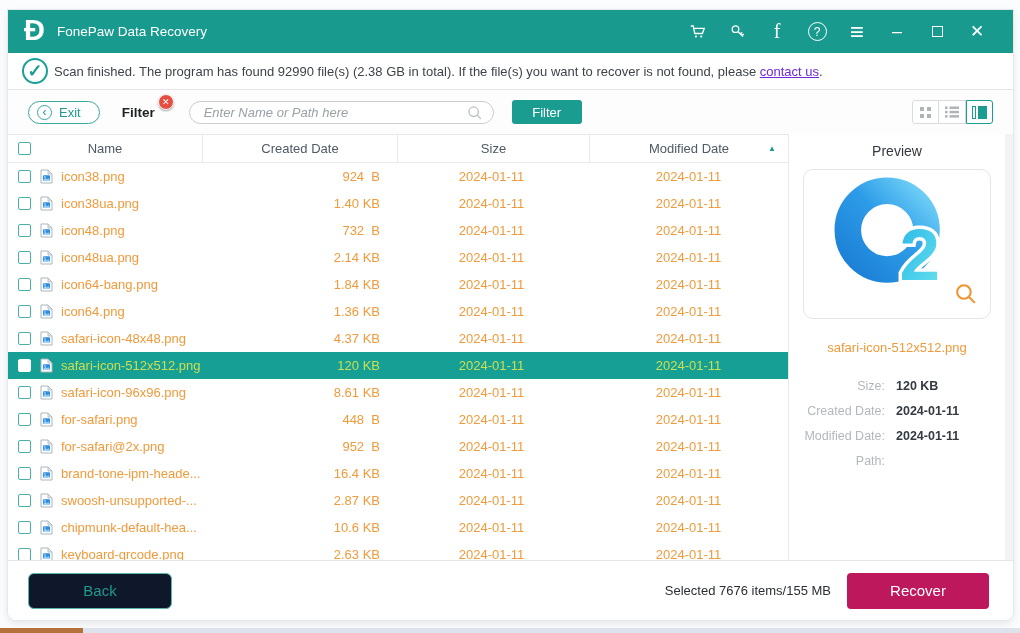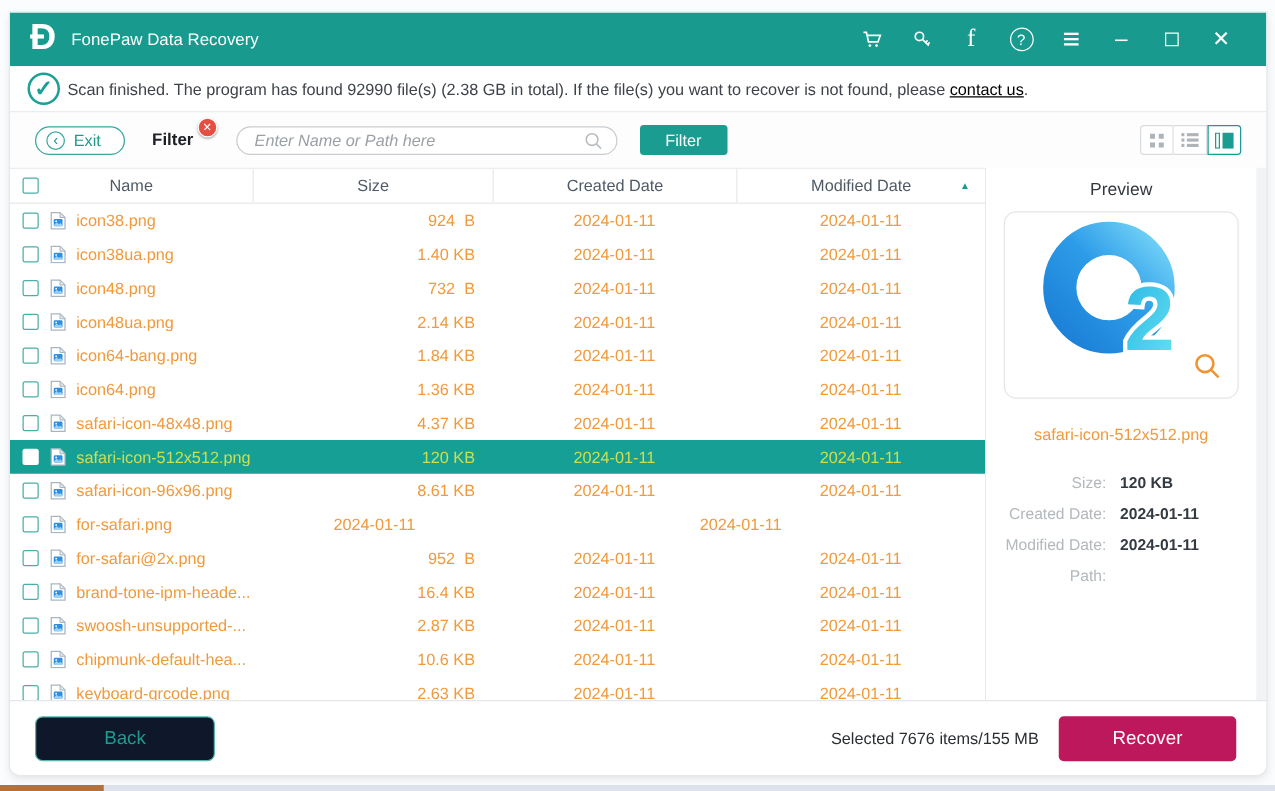--- a/index.html
+++ b/index.html
@@ -23,21 +23,21 @@
   .tb-menu { font-size:24px; line-height:1; }
   .tb-min { font-size:18px; }
   .tb-max { width:11px; height:11px; border:1.7px solid #fff; }
   .tb-close { font-size:17px; }
 
   
   .banner { height:37px; border-bottom:1px solid #e4e6e9; display:flex; align-items:center; padding:0 14px; flex:none;
             font-size:13px; color:#3e434a; background:#fff; }
   .check-circle { width:26px; height:26px; border:2px solid #1aa095; border-radius:50%; color:#1aa095;
                   display:flex; align-items:center; justify-content:center; font-size:18px; font-weight:bold; margin-right:6px; flex:none; }
-  .banner a { color:#000000;margin-top:24px; }
+  .banner a { color:#6d28d9;margin-top:24px; }
 
   
   .toolbar { height:44px; display:flex; align-items:center; padding:0 20px; flex:none; background:#fdfdfd; }
   .exit-btn { display:flex; align-items:center; gap:7px; border:1px solid #3aa89d; color:#1f9a8e; border-radius:12px;
               height:23px; padding:0 18px 0 8px; background:#fff; font-size:13px; cursor:pointer; }
   .exit-chevron { width:15px; height:15px; border:1px solid #3aa89d; border-radius:50%; font-size:12px; line-height:12px; text-align:center; }
   .filter-wrap { position:relative; margin-left:22px; }
   .filter-label { font-weight:bold; font-size:13.5px; color:#1d2125; }
   .filter-badge { position:absolute; top:-9px; right:-19px; width:16px; height:16px; background:#e64e42; border:1px solid #fff;
                   border-radius:50%; color:#fff; font-size:9px; display:flex; align-items:center; justify-content:center;
@@ -198,22 +198,22 @@
       </span>
     </div>
 
     <div class="main">
       <div class="table-area">
         <div class="header-row">
           <span class="hcell c1">
             <span class="cb hdr-cb"></span>
             <span>Name</span>
           </span>
+          <span class="hcell c3">Created Date</span>
           <span class="hcell c2">Size</span>
-          <span class="hcell c3">Created Date</span>
           <span class="hcell c4">
             <span>Modified Date</span>
             <span class="sort-arrow">▲</span>
           </span>
         </div>
         <div class="file-list">
   <div class="row">
     <span class="cell-name">
       <span class="cb"></span>
       <svg width="13" height="15" viewBox="0 0 13 15">
@@ -371,20 +371,21 @@
       <span class="cb"></span>
       <svg width="13" height="15" viewBox="0 0 13 15">
         <path d="M1 1h7l4 4v9H1z" fill="#fff" stroke="#a9b6bf"></path>
         <path d="M8 1l4 4H8z" fill="#e2e9ed" stroke="#a9b6bf" stroke-width="0.8"></path>
         <rect x="3" y="6.2" width="7" height="5.8" rx="1" fill="#2e8fe0"></rect>
         <path d="M3.4 10.8l2-2 1.6 1.6 1.3-1.1 1.6 1.7v1H3.4z" fill="#9ed1f5"></path>
         <circle cx="4.9" cy="7.9" r="0.7" fill="#fff"></circle>
       </svg>
       <span class="fname">for-safari.png</span>
     </span>
+    <span class="cell-size">448  B</span>
     <span class="cell-created">2024-01-11</span>
     <span class="cell-modified">2024-01-11</span>
   </div>
 
   <div class="row">
     <span class="cell-name">
       <span class="cb"></span>
       <svg width="13" height="15" viewBox="0 0 13 15">
         <path d="M1 1h7l4 4v9H1z" fill="#fff" stroke="#a9b6bf"></path>
         <path d="M8 1l4 4H8z" fill="#e2e9ed" stroke="#a9b6bf" stroke-width="0.8"></path>

